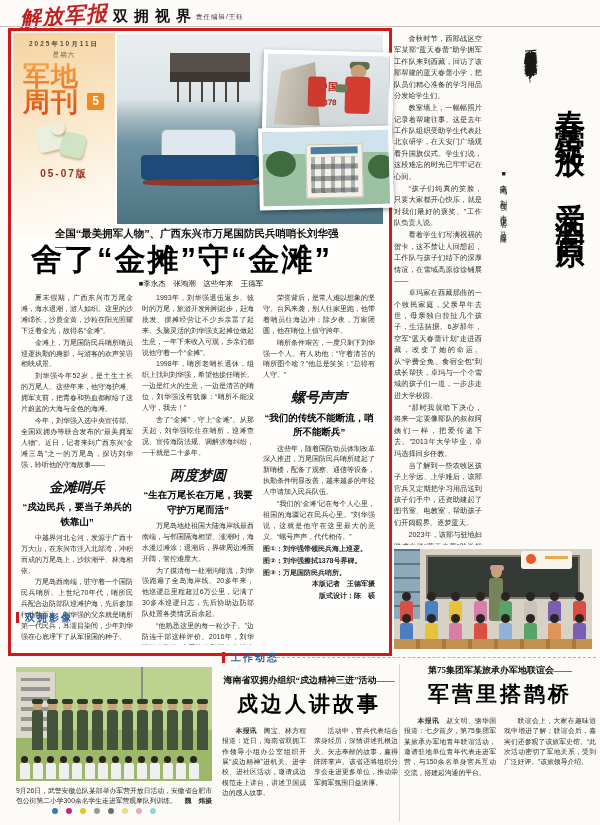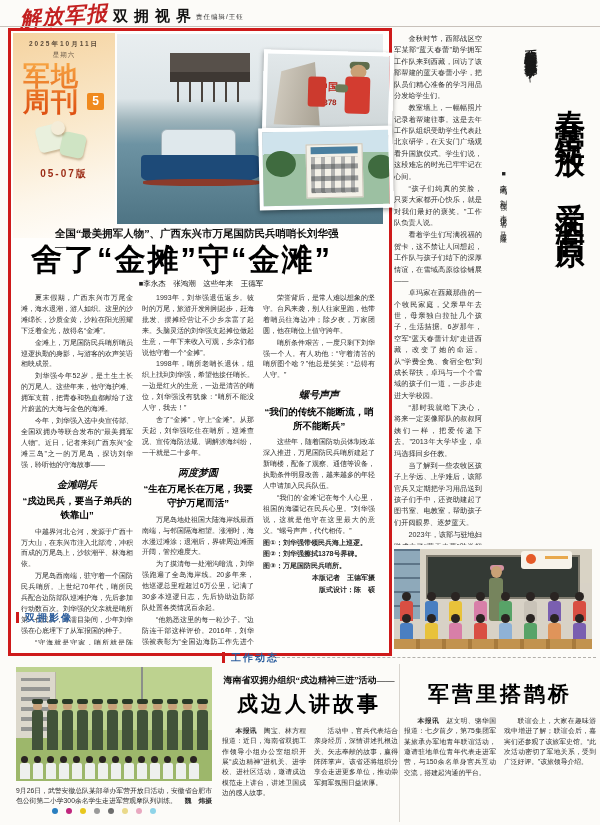--- a/index.html
+++ b/index.html
@@ -86,21 +86,21 @@
                font-family:"Liberation Serif","DejaVu Serif",serif;color:#111;}
   .lead-headline{left:20px;top:208px;width:340px;text-align:left;font-size:31px;font-weight:900;
                letter-spacing:2px;color:#000;font-family:"Liberation Sans",sans-serif;}
   .lead-byline{left:20px;top:248px;width:340px;text-align:center;font-size:7.5px;color:#222;}
 
   
   .cols{left:10px;top:262px;width:354px;height:352px;display:flex;gap:9px;overflow:hidden;}
   .col{flex:1;overflow:hidden;}
   .col p{margin:0 0 1px;font-size:7px;line-height:1.56;text-align:justify;text-indent:2em;color:#2d2d2d;}
   .col .subhead{font-family:"Liberation Serif","DejaVu Serif",serif;font-style:italic;font-weight:bold;
-                font-size:10px;text-align:center;text-indent:0;margin:6px 0 2px;color:#111;}
+                font-size:14px;text-align:center;text-indent:0;margin:6px 0 2px;color:#111;}
   .col .quote{font-size:9.5px;font-weight:bold;text-align:center;text-indent:0;line-height:1.5;
               margin:0 0 4px;color:#000;}
   .col .cap{font-weight:bold;text-indent:0;}
   .col .credit{font-weight:bold;text-indent:0;text-align:right;}
 
   
   .r-text{left:394px;top:33px;width:88px;height:512px;overflow:hidden;}
   .r-text p{margin:0 0 1px;font-size:7.2px;line-height:1.58;text-align:justify;text-indent:2em;color:#2d2d2d;}
   .v-byline{left:498px;top:170px;height:190px;writing-mode:vertical-rl;font-size:7px;color:#222;letter-spacing:2px;}
   .v-kicker{left:532px;top:40px;height:280px;writing-mode:vertical-rl;
@@ -368,20 +368,21 @@
   <div class="abs story-headline" style="left:220px;top:690px;width:178px;">戍边人讲故事</div>
   <div class="abs story-cols" style="left:222px;top:726px;width:176px;height:96px;">
     <div class="sc">
       <p><span class="lead-b">本报讯</span><span>　陶宝、林方程报道：</span><span>近日，海南省双拥工作领导小组办公室组织开展“戍边精神”进机关、进学校、进社区活动，邀请戍边模范走上讲台，讲述卫国戍边的感人故事。</span></p>
     </div>
     <div class="sc">
       <p>活动中，官兵代表结合亲身经历，深情讲述扎根边关、矢志奉献的故事，赢得阵阵掌声。该省还将组织分享会走进更多单位，推动崇军拥军氛围日益浓厚。</p>
     </div>
   </div>
 
+  <div class="abs story-kicker" style="left:404px;top:664px;width:192px;">第75集团军某旅承办军地联谊会——</div>
   <div class="abs story-headline" style="left:404px;top:680px;width:192px;">军营里搭鹊桥</div>
   <div class="abs story-cols" style="left:404px;top:716px;width:192px;height:106px;">
     <div class="sc">
       <p><span class="lead-b">本报讯</span><span>　赵文明、骆华国报道：</span><span>七夕前夕，第75集团军某旅承办军地青年联谊活动，邀请驻地单位青年代表走进军营，与150余名单身官兵互动交流，搭建起沟通的平台。</span></p>
     </div>
     <div class="sc">
       <p>联谊会上，大家在趣味游戏中增进了解；联谊会后，嘉宾们还参观了该旅军史馆。“此次活动密切了军地关系，受到广泛好评。”该旅领导介绍。</p>
     </div>
   </div>
 

